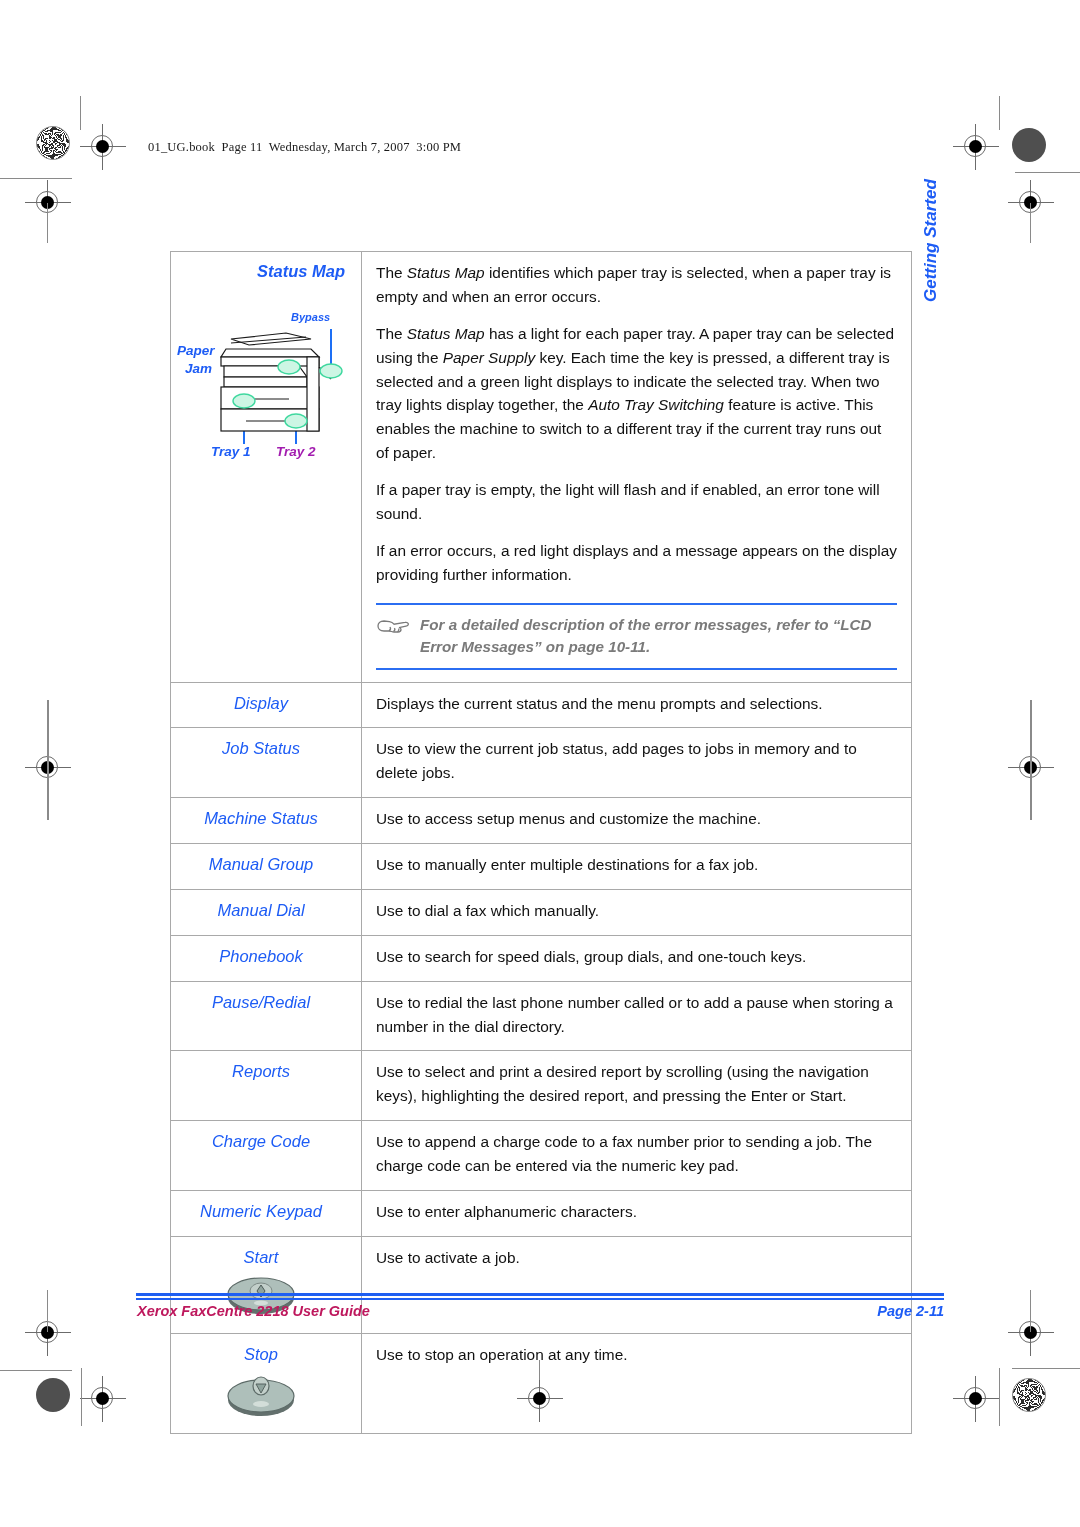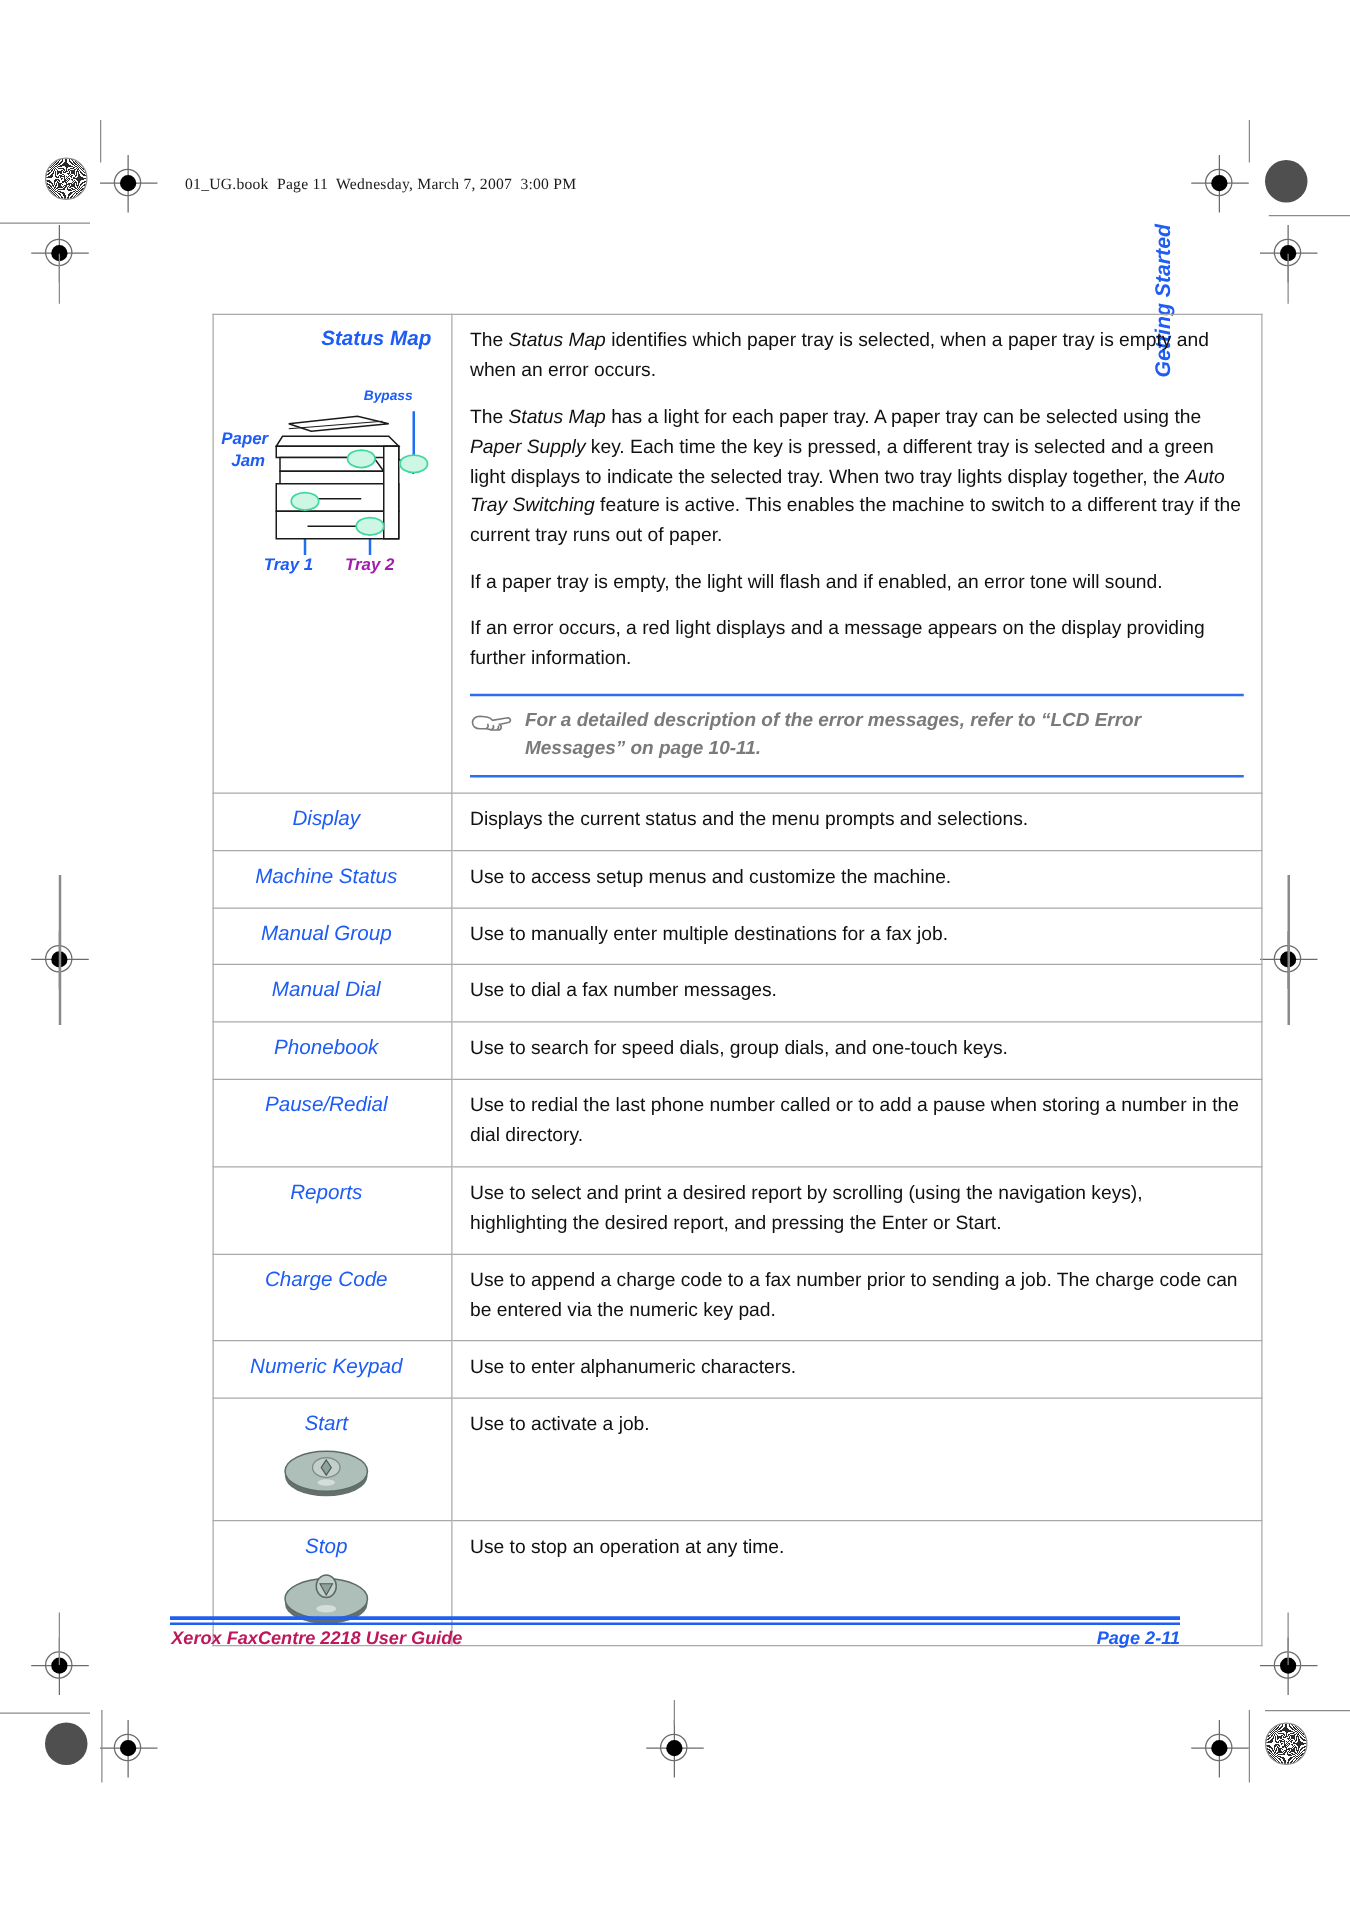--- a/index.html
+++ b/index.html
@@ -94,21 +94,21 @@
     color: #1d5cf5;
     white-space: nowrap;
     text-align: left;
   }
 
   
   .doc-table {
     position: absolute;
     left: 170px;
     top: 251px;
-    width: 840px;
+    width: 742px;
     border-collapse: collapse;
     table-layout: fixed;
   }
   .doc-table td {
     border: 1px solid #a9a9a9;
     vertical-align: top;
     padding: 0;
   }
   .col-label {
     width: 191px;
@@ -388,40 +388,48 @@
   <tr>
         <td class="label-cell">
           <div>Display</div>
         </td>
         <td class="desc-cell">
           <p>Displays the current status and the menu prompts and selections.</p>
         </td>
       </tr>
       <tr>
         <td class="label-cell">
+          <div>Job Status</div>
+        </td>
+        <td class="desc-cell">
+          <p>Use to view the current job status, add pages to jobs in memory and to delete jobs.</p>
+        </td>
+      </tr>
+      <tr>
+        <td class="label-cell">
           <div>Machine Status</div>
         </td>
         <td class="desc-cell">
           <p>Use to access setup menus and customize the machine.</p>
         </td>
       </tr>
       <tr>
         <td class="label-cell">
           <div>Manual Group</div>
         </td>
         <td class="desc-cell">
           <p>Use to manually enter multiple destinations for a fax job.</p>
         </td>
       </tr>
       <tr>
         <td class="label-cell">
           <div>Manual Dial</div>
         </td>
         <td class="desc-cell">
-          <p>Use to dial a fax number messages.</p>
+          <p>Use to dial a fax which manually.</p>
         </td>
       </tr>
       <tr>
         <td class="label-cell">
           <div>Phonebook</div>
         </td>
         <td class="desc-cell">
           <p>Use to search for speed dials, group dials, and one-touch keys.</p>
         </td>
       </tr>

